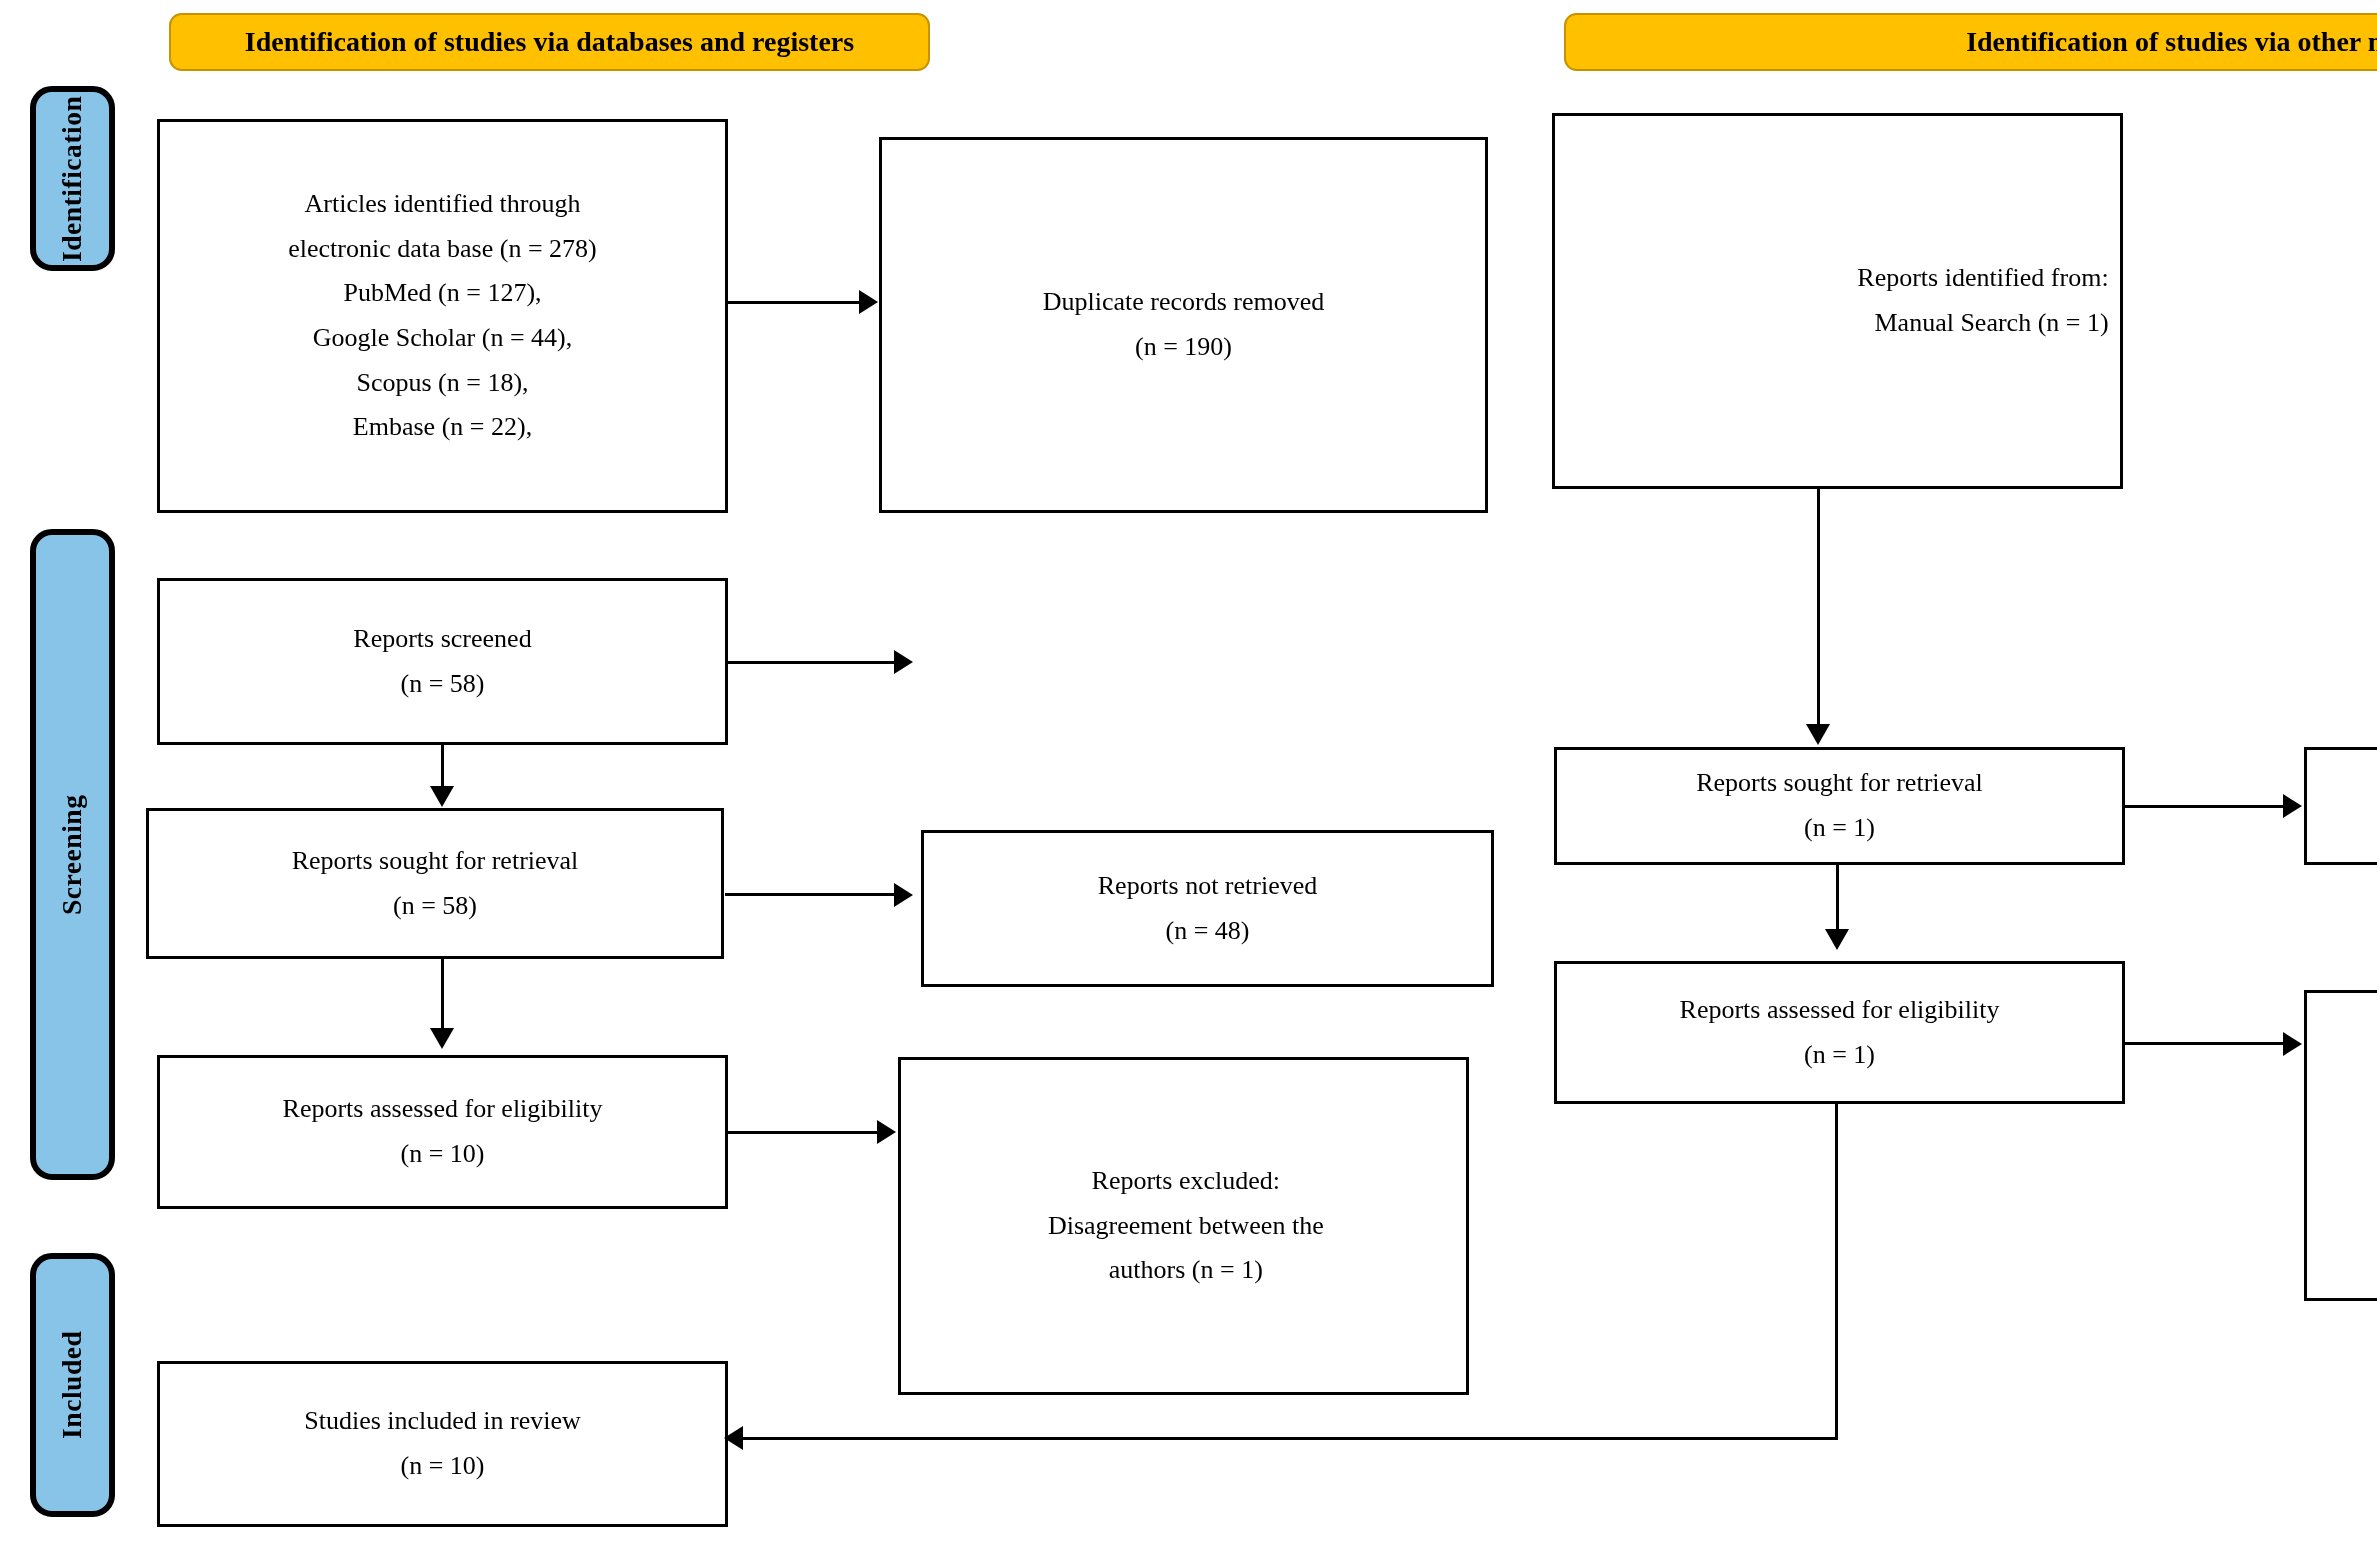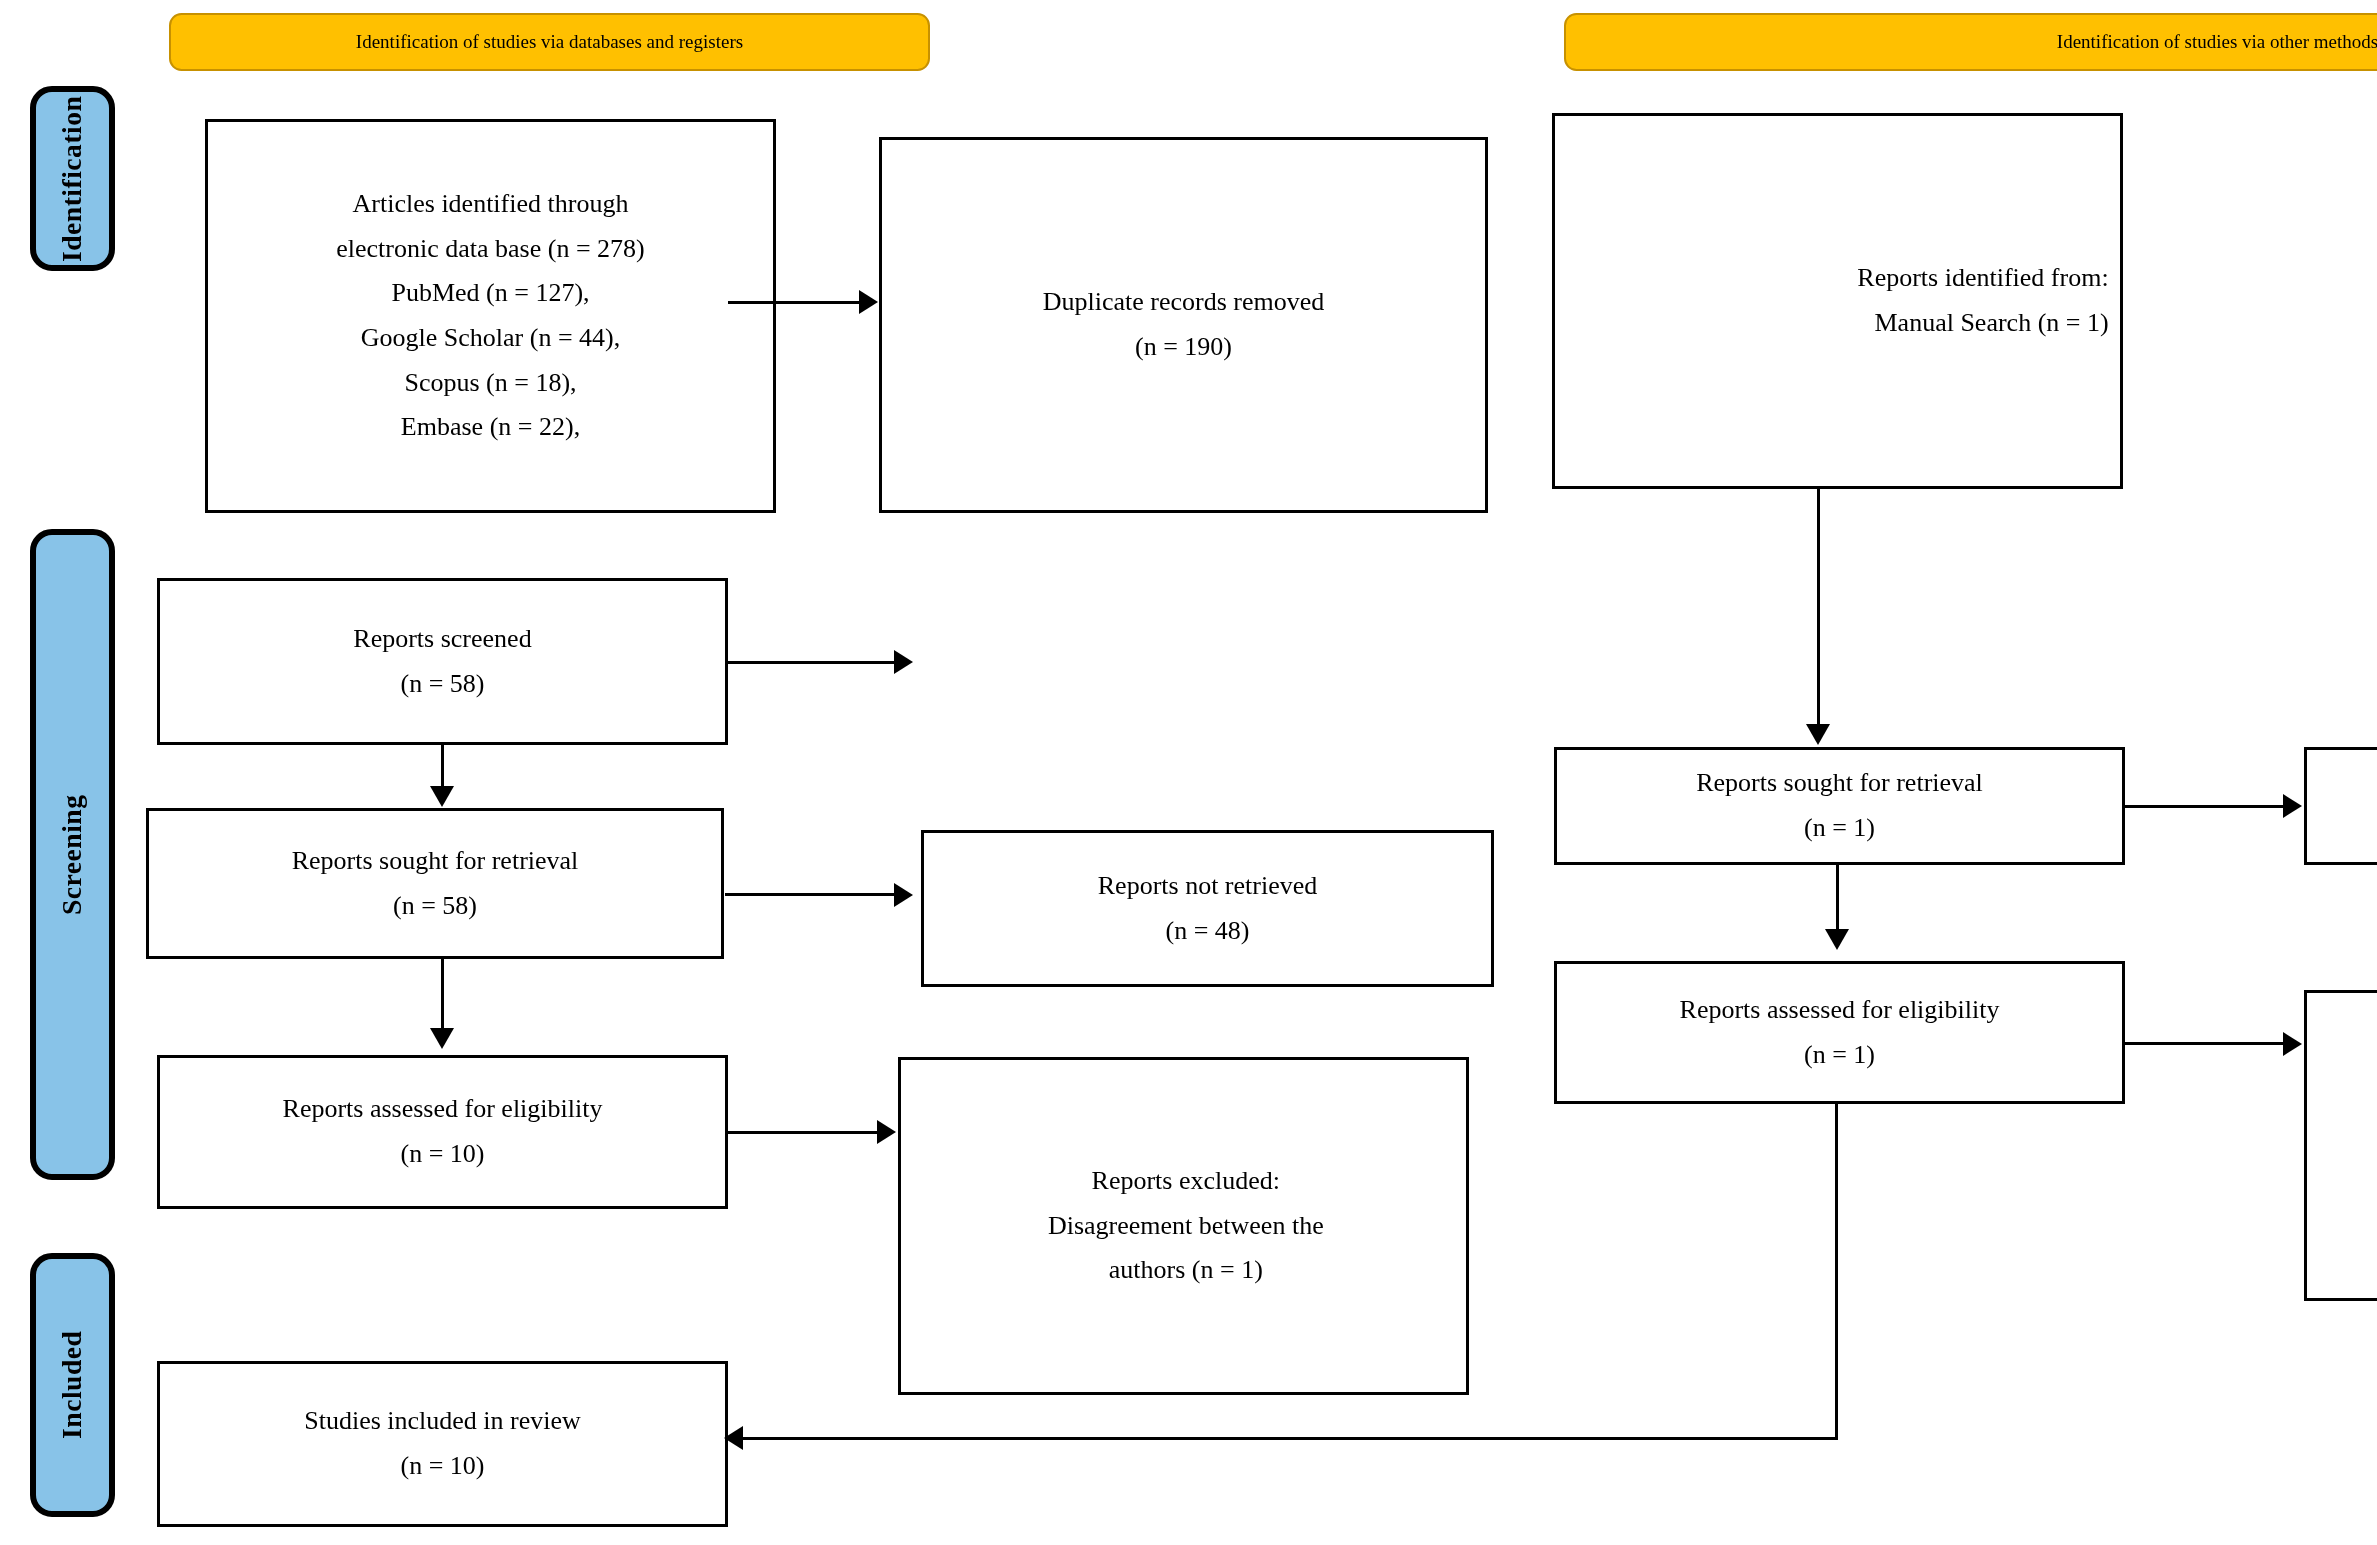--- a/index.html
+++ b/index.html
@@ -44,22 +44,22 @@
     background: #FFC000;
     border: 2.9px solid #C79100;
     border-radius: 12.4px;
     box-sizing: border-box;
     display: flex;
     align-items: center;
     justify-content: center;
     text-align: center;
   }
   .banner .banner-label {
-    font-weight: normal;
-    font-size: 19px;
+    font-weight: bold;
+    font-size: 28px;
     line-height: 1.1;
     text-align: right;
   }
 
   
   .flow-box {
     position: absolute;
     background: #ffffff;
     border: 3.3px solid #000000;
     box-sizing: border-box;
@@ -130,21 +130,21 @@
   </div>
 
   <div class="phase-pill" style="left:29.5px; top:529px; width:85px; height:651px;">
     <span class="phase-label">Screening</span>
   </div>
 
   <div class="phase-pill" style="left:29.5px; top:1253px; width:85px; height:264px;">
     <span class="phase-label">Included</span>
   </div>
 
-  <div class="flow-box" style="left:157px; top:119px; width:571px; height:394px;margin-left:48px;">
+  <div class="flow-box" style="left:157px; top:119px; width:571px; height:394px;">
     <div class="line">Articles identified through</div>
     <div class="line">electronic data base (n = 278)</div>
     <div class="line">PubMed (n = 127),</div>
     <div class="line">Google Scholar (n = 44),</div>
     <div class="line">Scopus (n = 18),</div>
     <div class="line">Embase (n = 22),</div>
   </div>
 
   <div class="flow-box" style="left:879px; top:137px; width:609px; height:376px;">
     <div class="line">Duplicate records removed</div>

